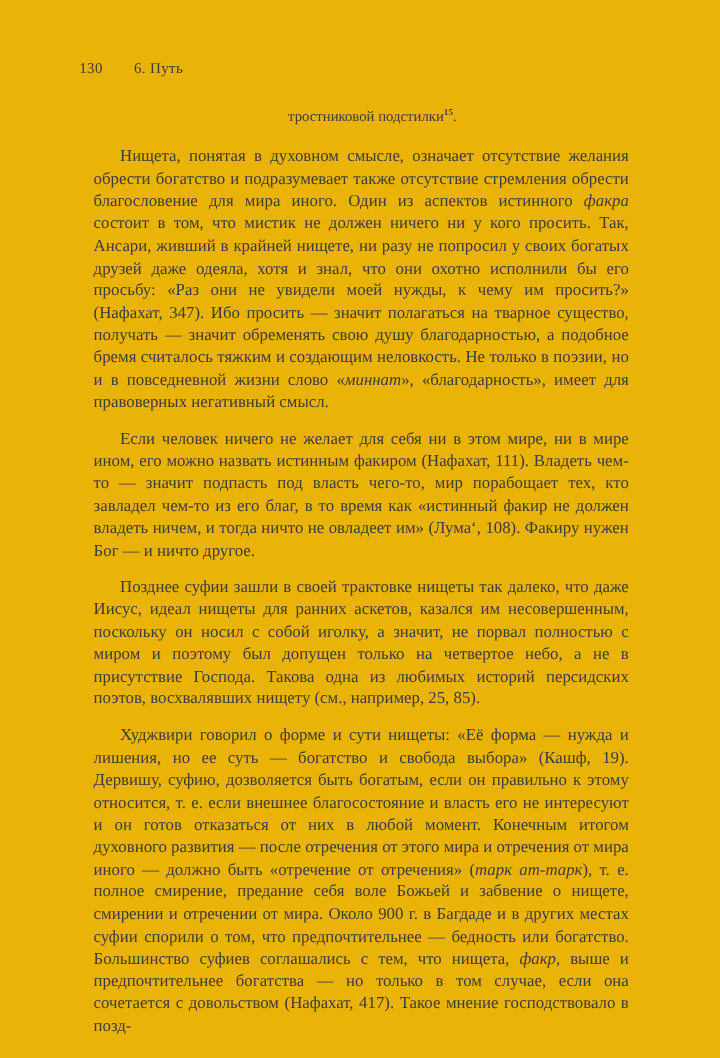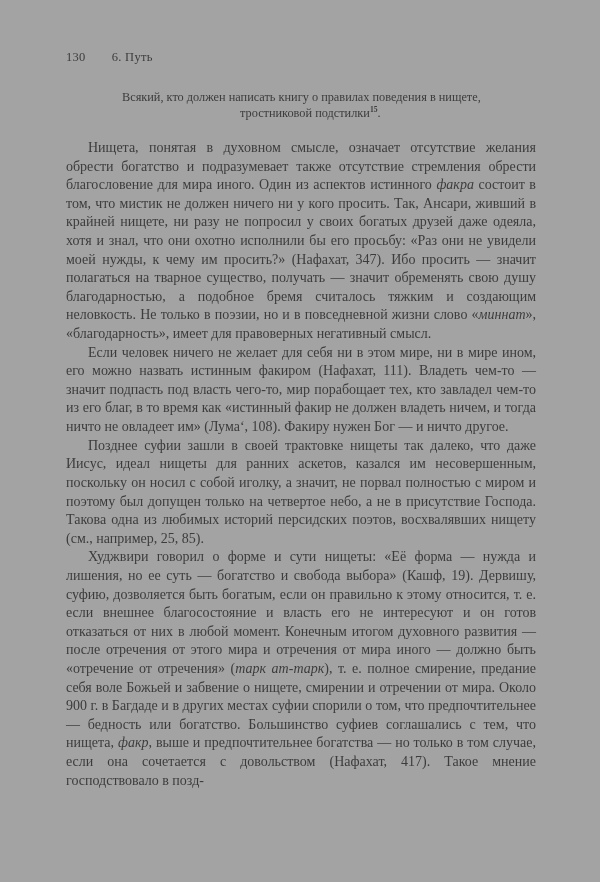--- a/index.html
+++ b/index.html
@@ -1,21 +1,21 @@
 <!DOCTYPE html>
 <html lang="ru"><head>
 <meta charset="utf-8">
 <style>
   * { box-sizing: border-box; }
   html, body { margin: 0; padding: 0; background: #ffffff; }
   .page {
     position: relative;
     width: 600px;
     height: 882px;
-    background: #a3a3a3;
+    background: #eab308;
     color: #3c3c3c;
     font-family: "Liberation Serif", "DejaVu Serif", serif;
     padding: 50px 64px 0 66px;
     overflow: hidden;
   }
   .running-head {
     display: flex;
     align-items: baseline;
     font-size: 12.5px;
     letter-spacing: 0.3px;
@@ -30,33 +30,32 @@
   }
   .epigraph-line.indent { padding-left: 118px; }
   .epigraph sup { font-size: 0.62em; line-height: 0; font-weight: bold; }
   .body-text {
     font-size: 14px;
     line-height: 1.33;
     text-align: justify;
     hyphens: auto;
     -webkit-hyphens: auto;
   }
-  .body-text p { margin: 0; text-indent: 22px; }
+  .body-text p { margin: 12px; text-indent: 22px; }
 </style>
 </head>
 <body>
 
 <div class="page">
   <div class="running-head">
     <span class="page-number">130</span>
     <span class="chapter-title">6. Путь</span>
   </div>
 
   <div class="epigraph">
-      <div class="epigraph-line">Всякий, кто должен написать книгу о правилах поведения в нищете,</div>
       <div class="epigraph-line indent">тростниковой подстилки<sup>15</sup>.</div>
     </div>
 
   <div class="body-text">
       <p><span>Нищета, понятая в духовном смысле, означает отсутствие желания обрести богатство и подразумевает также отсутствие стремления обрести благословение для мира иного. Один из аспектов истинного </span><i>факра</i><span> состоит в том, что мистик не должен ничего ни у кого просить. Так, Ансари, живший в крайней нищете, ни разу не попросил у своих богатых друзей даже одеяла, хотя и знал, что они охотно исполнили бы его просьбу: «Раз они не увидели моей нужды, к чему им просить?» (Нафахат, 347). Ибо просить — значит полагаться на тварное существо, получать — значит обременять свою душу благодарностью, а подобное бремя считалось тяжким и создающим неловкость. Не только в поэзии, но и в повседневной жизни слово «</span><i>миннат</i><span>», «благодарность», имеет для правоверных негативный смысл.</span></p>
       <p><span>Если человек ничего не желает для себя ни в этом мире, ни в мире ином, его можно назвать истинным факиром (Нафахат, 111). Владеть чем-то — значит подпасть под власть чего-то, мир порабощает тех, кто завладел чем-то из его благ, в то время как «истинный факир не должен владеть ничем, и тогда ничто не овладеет им» (Лума‘, 108). Факиру нужен Бог — и ничто другое.</span></p>
       <p><span>Позднее суфии зашли в своей трактовке нищеты так далеко, что даже Иисус, идеал нищеты для ранних аскетов, казался им несовершенным, поскольку он носил с собой иголку, а значит, не порвал полностью с миром и поэтому был допущен только на четвертое небо, а не в присутствие Господа. Такова одна из любимых историй персидских поэтов, восхвалявших нищету (см., например, 25, 85).</span></p>
       <p><span>Худжвири говорил о форме и сути нищеты: «Её форма — нужда и лишения, но ее суть — богатство и свобода выбора» (Кашф, 19). Дервишу, суфию, дозволяется быть богатым, если он правильно к этому относится, т. е. если внешнее благосостояние и власть его не интересуют и он готов отказаться от них в любой момент. Конечным итогом духовного развития — после отречения от этого мира и отречения от мира иного — должно быть «отречение от отречения» (</span><i>тарк ат-тарк</i><span>), т. е. полное смирение, предание себя воле Божьей и забвение о нищете, смирении и отречении от мира. Около 900 г. в Багдаде и в других местах суфии спорили о том, что предпочтительнее — бедность или богатство. Большинство суфиев соглашались с тем, что нищета, </span><i>факр</i><span>, выше и предпочтительнее богатства — но только в том случае, если она сочетается с довольством (Нафахат, 417). Такое мнение господствовало в позд-</span></p>
     </div>
 </div>

